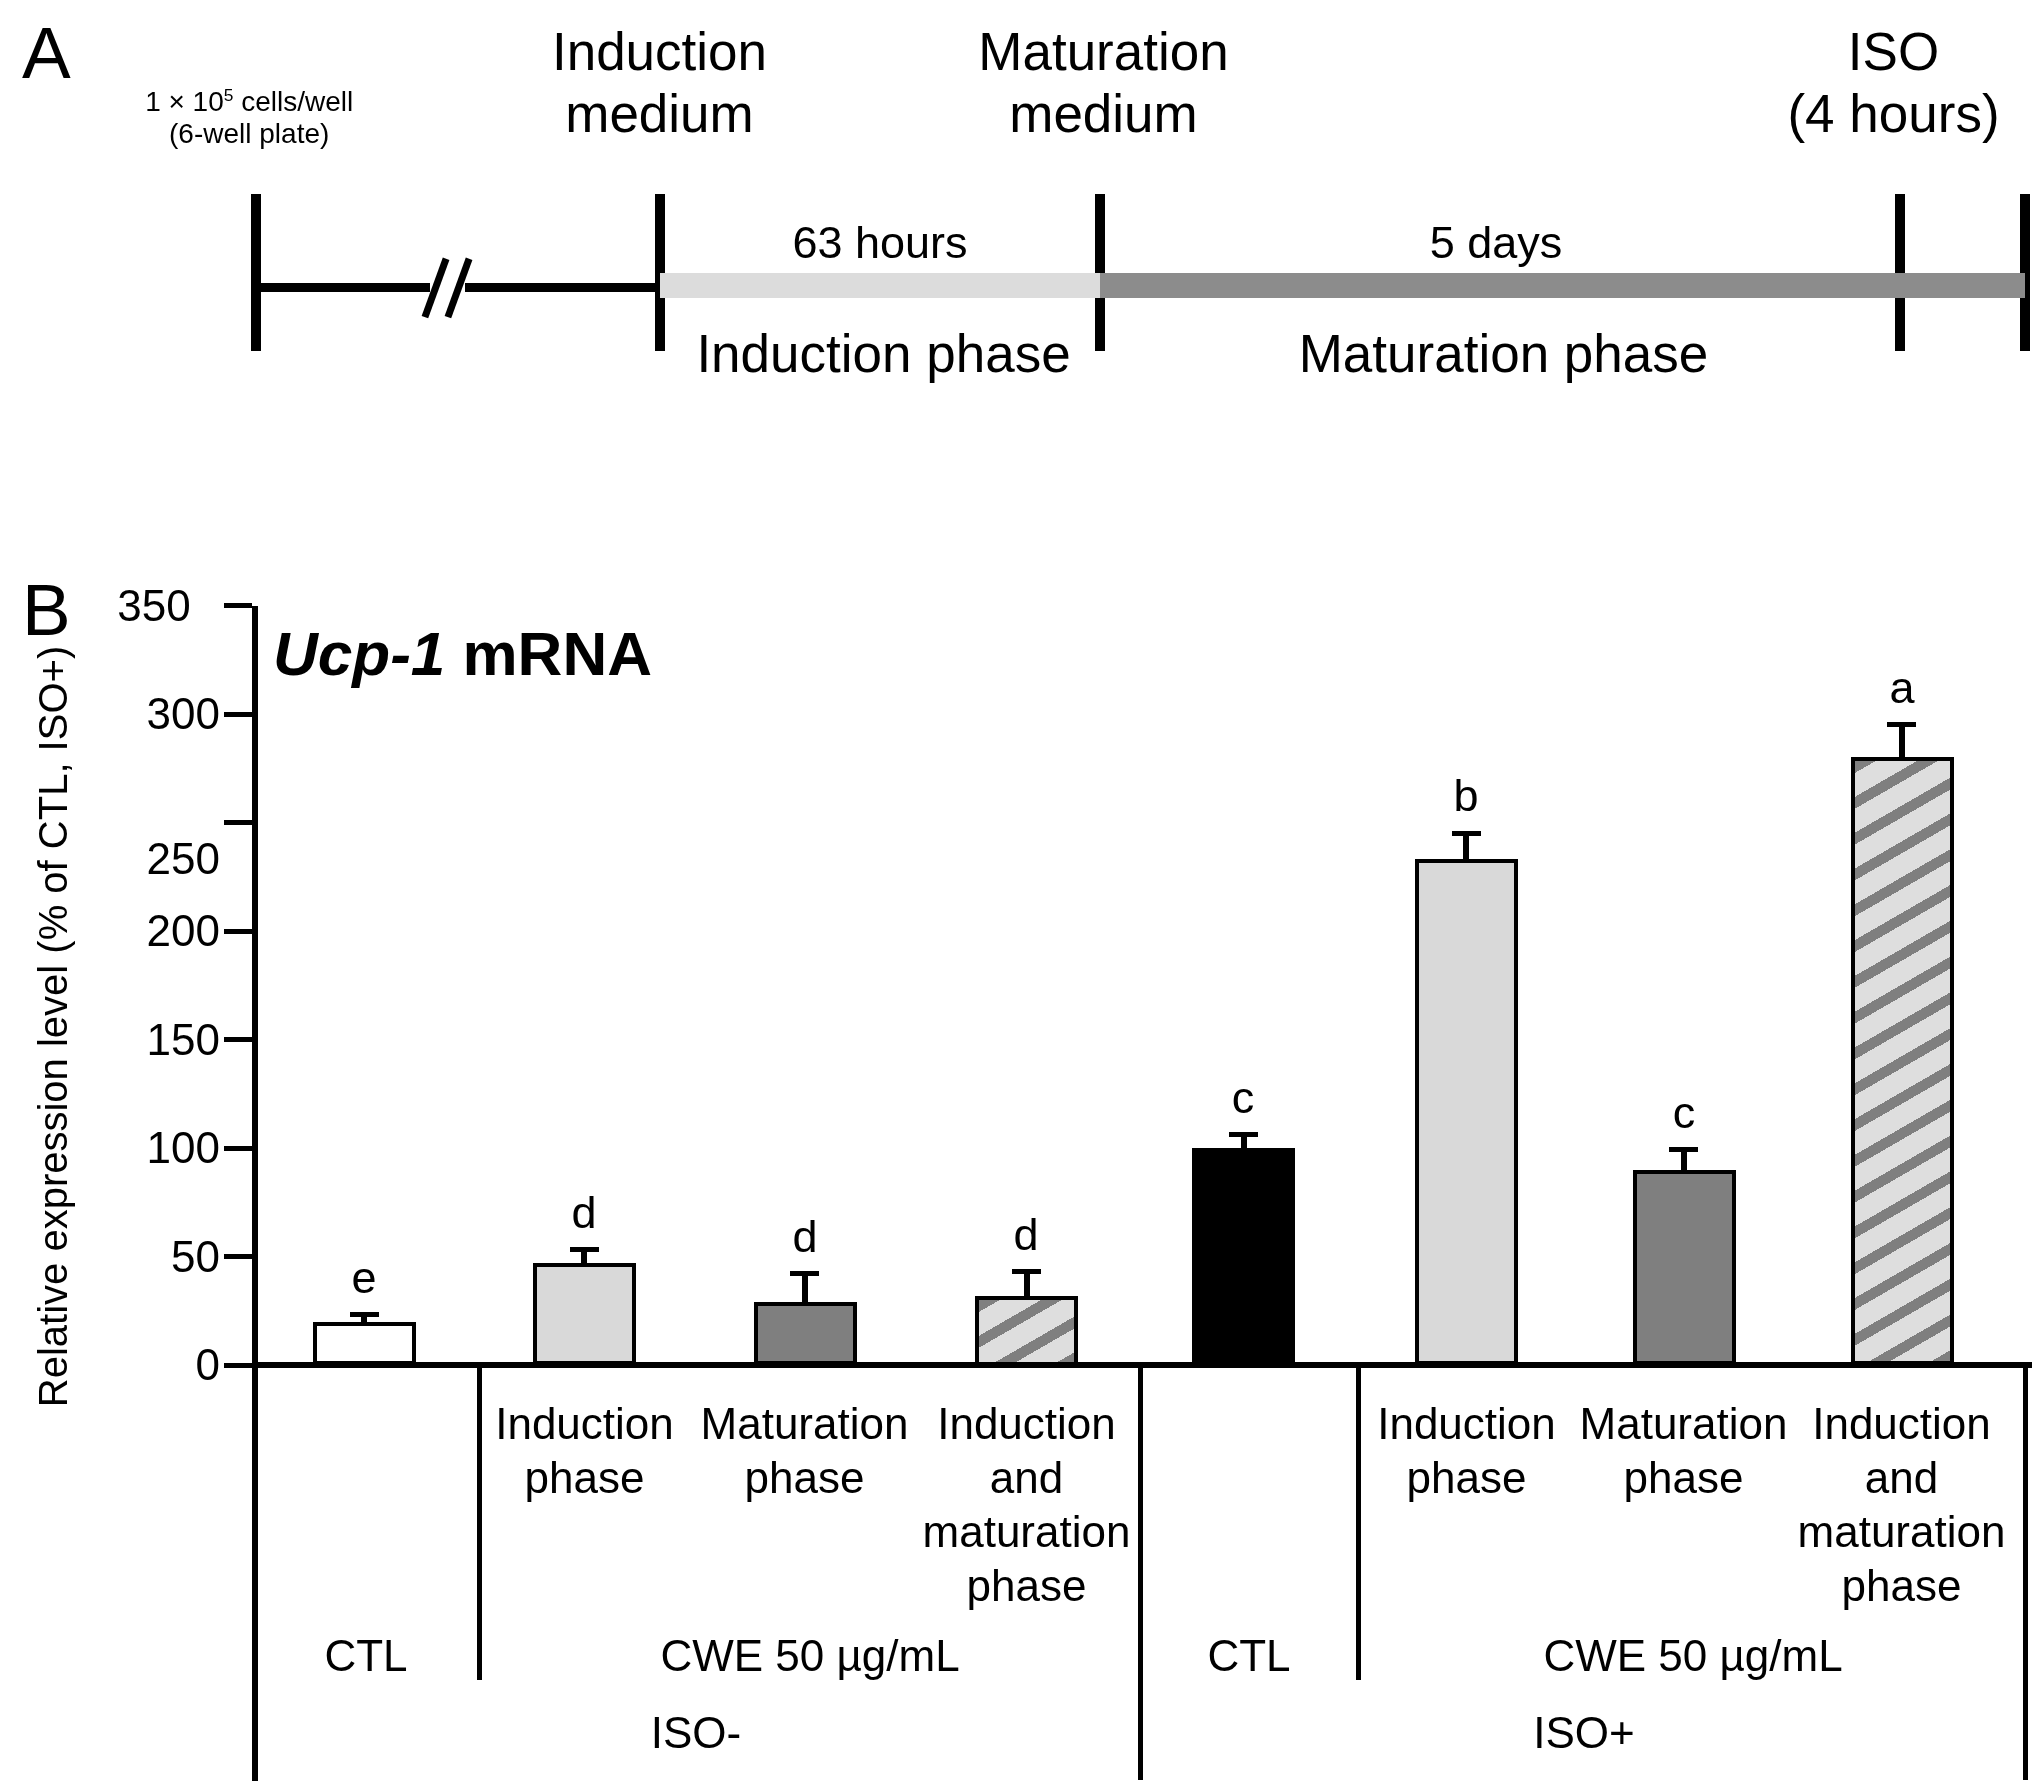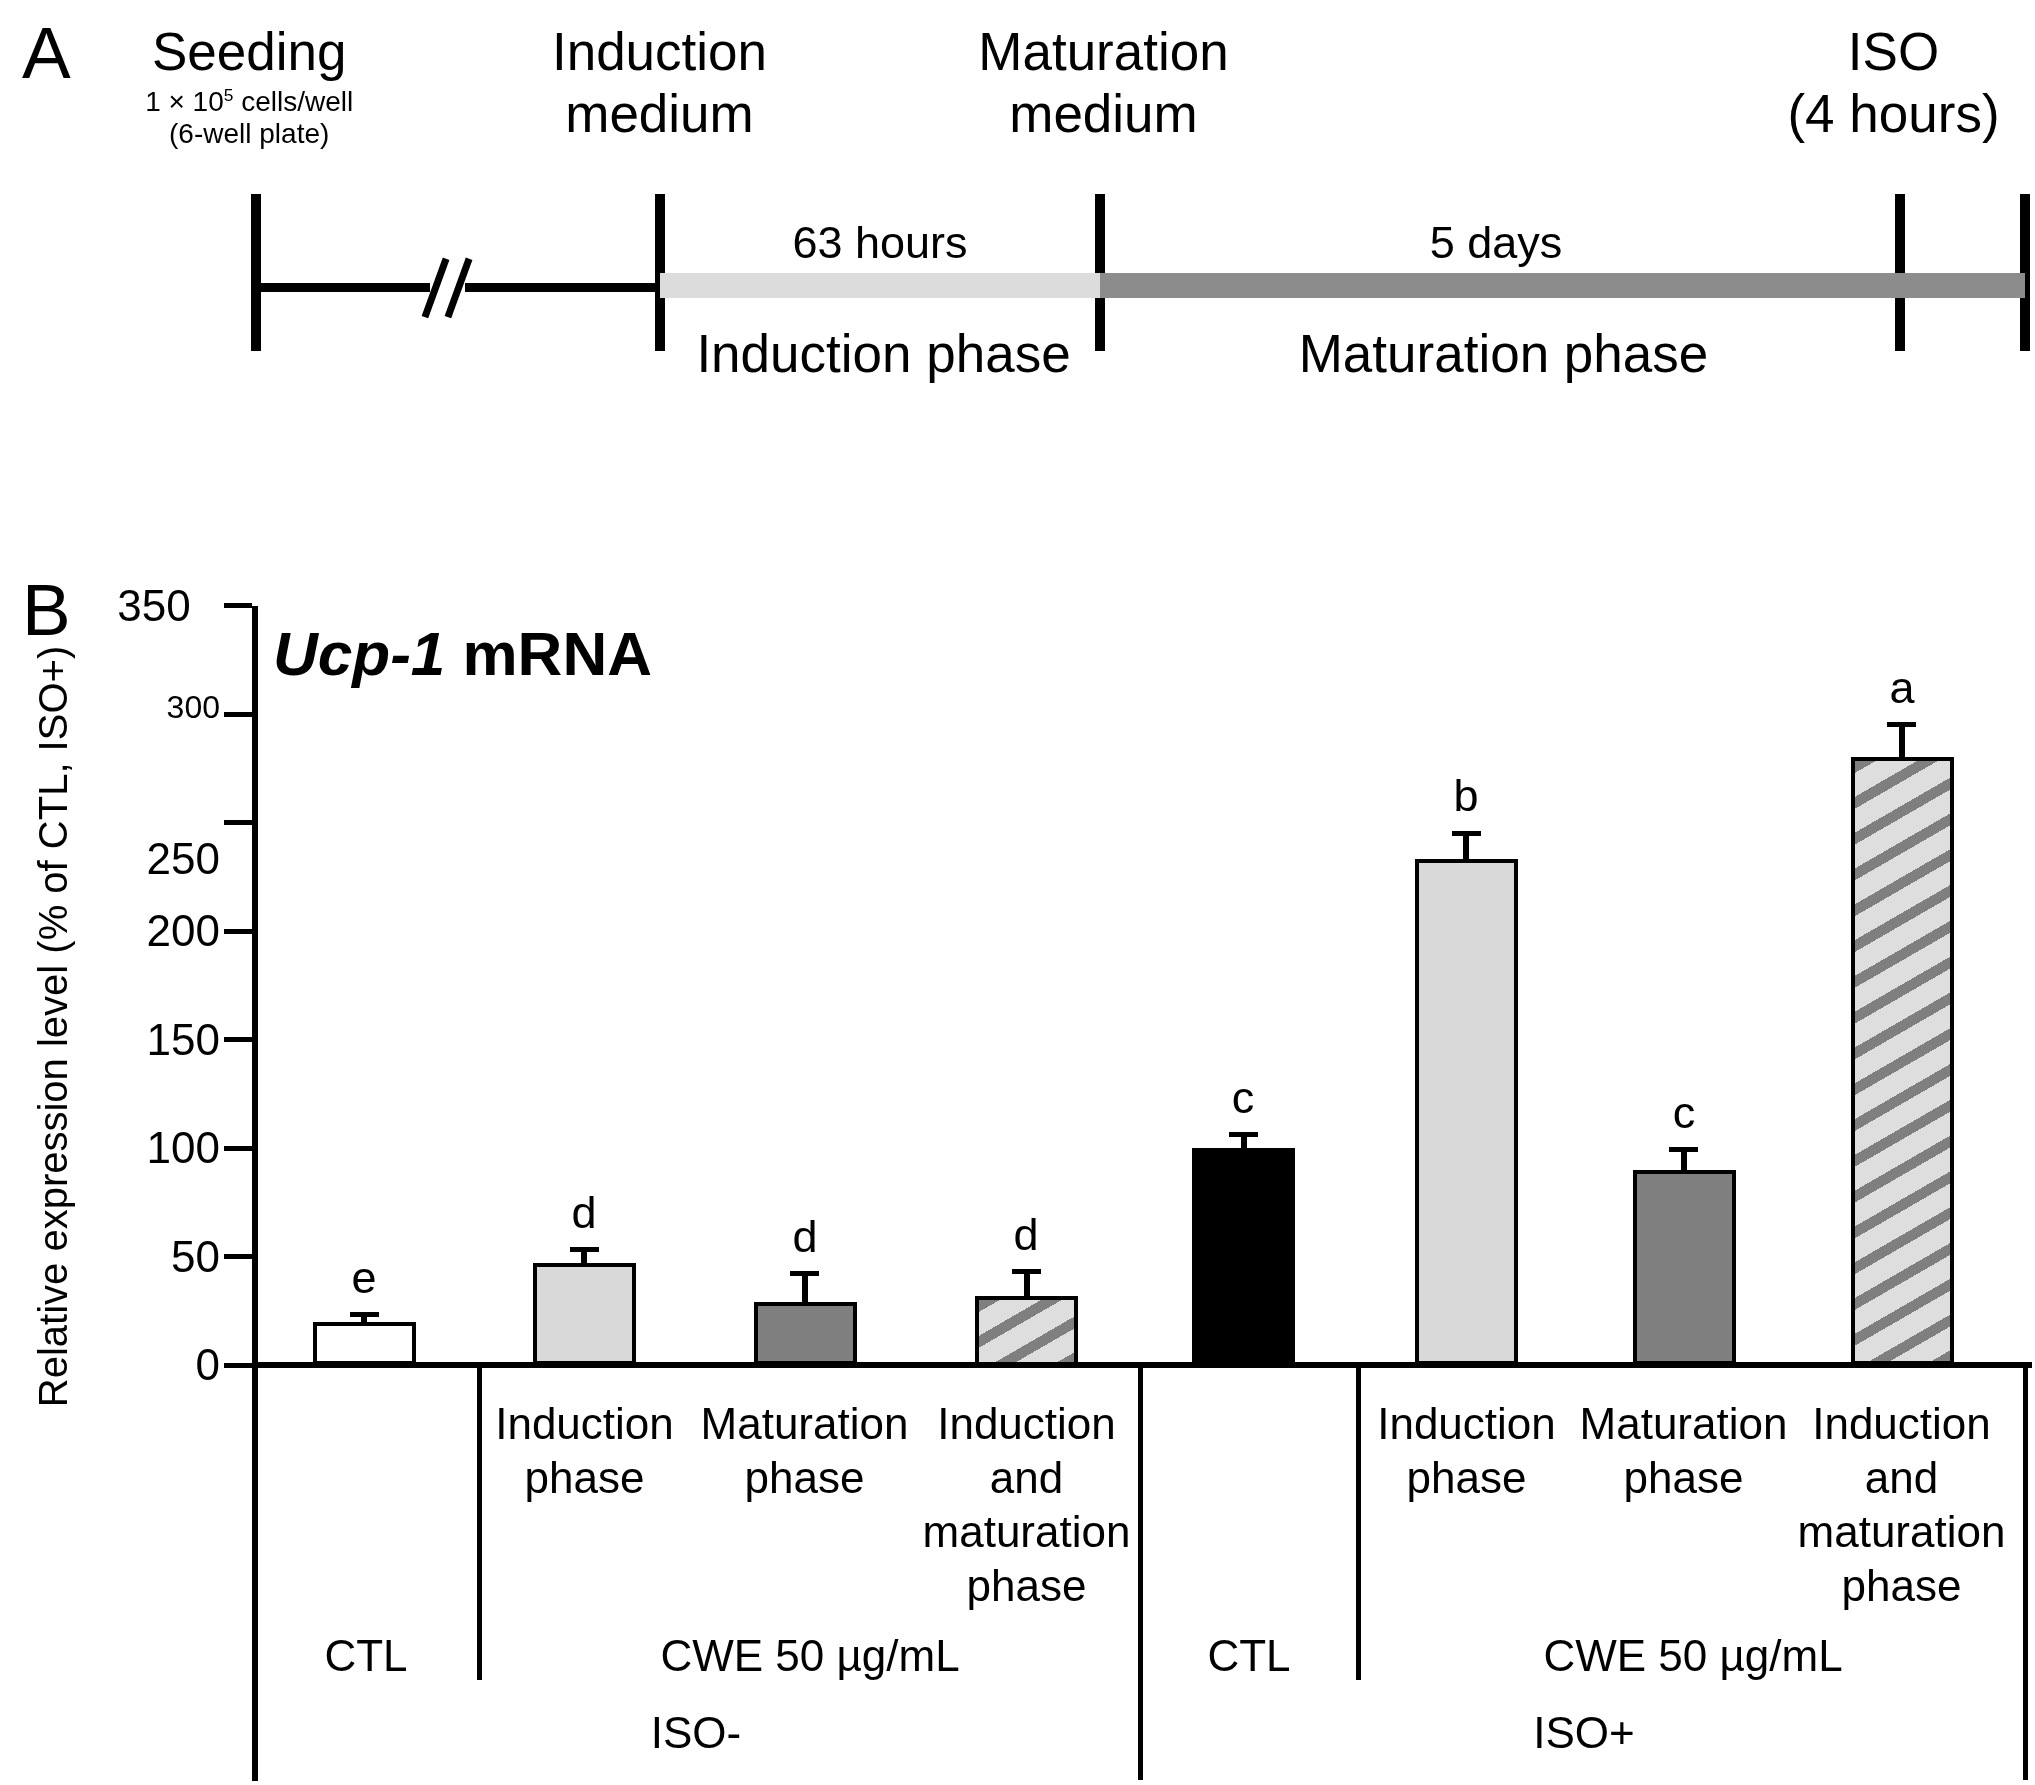--- a/index.html
+++ b/index.html
@@ -24,23 +24,20 @@
       <div style="position: absolute; left: 655px; top: 194px; width: 9.5px; height: 157px; background: rgb(0, 0, 0);"></div>
       <div style="position: absolute; left: 1095px; top: 194px; width: 9.5px; height: 157px; background: rgb(0, 0, 0);"></div>
       <div style="position: absolute; left: 1895px; top: 194px; width: 9.5px; height: 157px; background: rgb(0, 0, 0);"></div>
       <div style="position: absolute; left: 2020px; top: 194px; width: 9.5px; height: 157px; background: rgb(0, 0, 0);"></div>
       <div style="position: absolute; left: 257px; top: 283px; width: 403px; height: 8.8px; background: rgb(0, 0, 0);"></div>
       <div style="position: absolute; left: 660px; top: 273px; width: 440px; height: 25px; background: rgb(220, 220, 220);"></div>
       <div style="position: absolute; left: 1100px; top: 273px; width: 925px; height: 25px; background: rgb(140, 140, 140);"></div>
       <div style="position: absolute; left: 430px; top: 280px; width: 35px; height: 14.7px; background: rgb(255, 255, 255);"></div>
       <div style="position: absolute; left: 432px; top: 257px; width: 7.3px; height: 62px; background: rgb(0, 0, 0); transform: rotate(20deg);"></div>
       <div style="position: absolute; left: 455px; top: 257px; width: 7.3px; height: 62px; background: rgb(0, 0, 0); transform: rotate(20deg);"></div>
-      <div style="position: absolute; left: 14.7px; top: 20.5px; width: 469px; text-align: center; font-size: 53px; line-height: 62px;">
-        <div>Seeding</div>
-      </div>
       <div style="position: absolute; left: 14.7px; top: 79px; width: 469px; text-align: center; font-size: 28px; line-height: 32px;">
         <div><span>1 × 10</span><span style="font-size: 0.62em; vertical-align: super;">5</span><span> cells/well</span></div>
         <div>(6-well plate)</div>
       </div>
       <div style="position: absolute; left: 425px; top: 20.5px; width: 469px; text-align: center; font-size: 53px; line-height: 62px;">
         <div>Induction</div>
         <div>medium</div>
       </div>
       <div style="position: absolute; left: 869px; top: 20.5px; width: 469px; text-align: center; font-size: 53px; line-height: 62px;">
         <div>Maturation</div>
@@ -75,21 +72,21 @@
       <div style="position: absolute; left: 88px; top: 1232px; width: 132px; text-align: right; font-size: 44px;">50</div>
       <div style="position: absolute; left: 224px; top: 1146px; width: 28px; height: 5.1px; background: rgb(0, 0, 0);"></div>
       <div style="position: absolute; left: 88px; top: 1123px; width: 132px; text-align: right; font-size: 44px;">100</div>
       <div style="position: absolute; left: 224px; top: 1037px; width: 28px; height: 5.1px; background: rgb(0, 0, 0);"></div>
       <div style="position: absolute; left: 88px; top: 1015px; width: 132px; text-align: right; font-size: 44px;">150</div>
       <div style="position: absolute; left: 224px; top: 929px; width: 28px; height: 5.1px; background: rgb(0, 0, 0);"></div>
       <div style="position: absolute; left: 88px; top: 906px; width: 132px; text-align: right; font-size: 44px;">200</div>
       <div style="position: absolute; left: 224px; top: 820px; width: 28px; height: 5.1px; background: rgb(0, 0, 0);"></div>
       <div style="position: absolute; left: 88px; top: 798px; width: 132px; text-align: right; font-size: 44px; margin-top: 36px;">250</div>
       <div style="position: absolute; left: 224px; top: 712px; width: 28px; height: 5.1px; background: rgb(0, 0, 0);"></div>
-      <div style="position: absolute; left: 88px; top: 689px; width: 132px; text-align: right; font-size: 32px;">300</div>
+      <div style="position: absolute; left: 88px; top: 689px; width: 132px; text-align: right; font-size: 44px;">300</div>
       <div style="position: absolute; left: 224px; top: 603px; width: 28px; height: 5.1px; background: rgb(0, 0, 0);"></div>
       <div style="position: absolute; left: 88px; top: 581px; width: 132px; text-align: center; font-size: 44px;">350</div>
       <div style="position: absolute; left: 361px; top: 1312px; width: 5.9px; height: 9.6px; background: rgb(0, 0, 0);"></div>
       <div style="position: absolute; left: 350px; top: 1312px; width: 29px; height: 5.1px; background: rgb(0, 0, 0);"></div>
       <div style="position: absolute; left: 313px; top: 1322px; width: 103px; height: 43px; background: rgb(255, 255, 255); border: 4.4px solid rgb(0, 0, 0); box-sizing: border-box;"></div>
       <div style="position: absolute; left: 320px; top: 1252px; width: 88px; text-align: center; font-size: 45px;">e</div>
       <div style="position: absolute; left: 581px; top: 1247px; width: 5.9px; height: 16px; background: rgb(0, 0, 0);"></div>
       <div style="position: absolute; left: 570px; top: 1247px; width: 29px; height: 5.1px; background: rgb(0, 0, 0);"></div>
       <div style="position: absolute; left: 533px; top: 1263px; width: 103px; height: 102px; background: rgb(217, 217, 217); border: 4.4px solid rgb(0, 0, 0); box-sizing: border-box;"></div>
       <div style="position: absolute; left: 540px; top: 1187px; width: 88px; text-align: center; font-size: 45px;">d</div>

